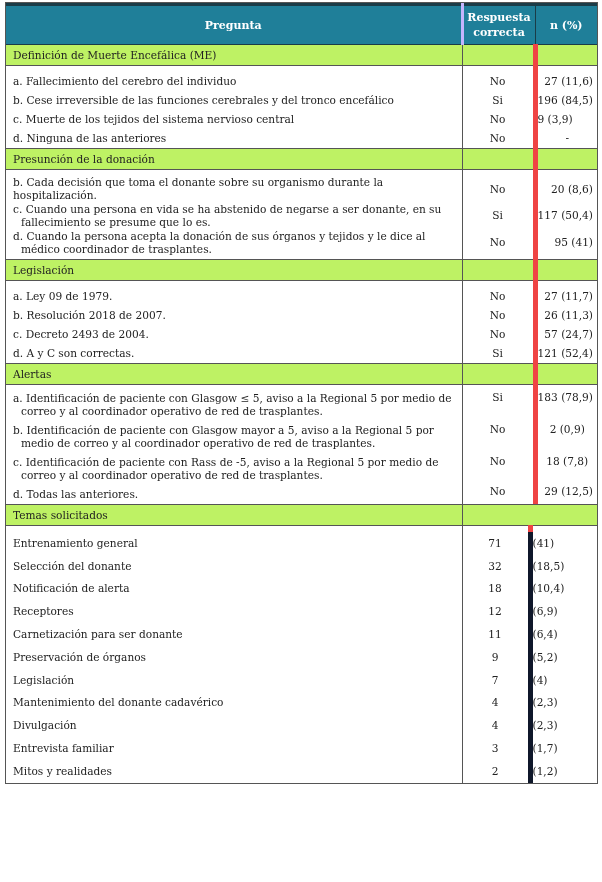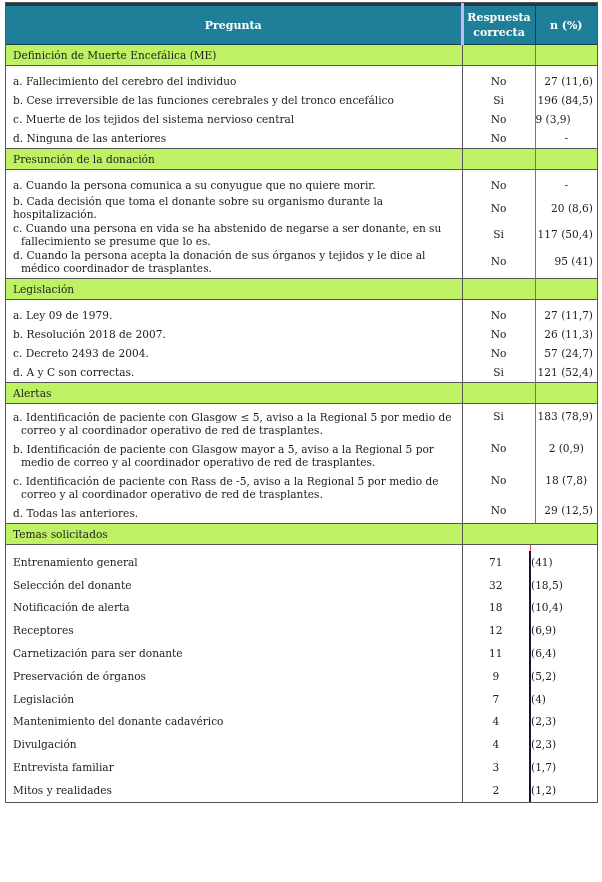--- a/index.html
+++ b/index.html
@@ -12,30 +12,30 @@
     th { background: #1f7f99; color: #fff; font-weight: bold; font-size: 11px;
          height: 38px; border-top: 3px solid #1a3c48; border-bottom: 1px solid #1a3c48; }
     th.c1 { border-right: 3px solid #c4b5fd; }
     th.c2 { border-right: 1px solid #1a3c48; line-height: 15px; }
     .sec td { background: #bef264; height: 20px; border-top: 1px solid #555; border-bottom: 1px solid #555; }
     .sec td.lbl { padding-left: 7px; }
     .c1 { width: 456px; }
     .c2 { width: 73px; text-align: center; }
     .c3 { width: 62px; }
     td.b1 { border-right: 1px solid #555; }
-    td.b2 { border-right: 1px solid #ef4444; }
+    td.b2 { border-right: 5px solid #ef4444; }
     td.q { padding-left: 7px; margin-left: 48px; }
     td.q .wrap { padding-left: 8px; text-indent: -8px; }
     td.mid { text-align: center; }
     td.r { text-align: right; padding-right: 4px; }
     .row td { height: 19px; vertical-align: middle; }
     .row.tall td { height: 27px; }
     .pad-bot td { padding-bottom: 3px; }
     .temas td { height: 22.8px; }
-    .temas td.n { text-align: center; border-right: 2px solid #0f172a; margin-top: 20px; }
+    .temas td.n { text-align: center; border-right: 5px solid #0f172a; margin-top: 20px; }
     .temas td.p { }
     .spacer td { height: 6px; }
   </style>
 </head>
 <body>
 
 <div class="tbl">
   <table>
     <colgroup>
         <col class="c1">
@@ -86,25 +86,20 @@
         <td class="lbl b1">Presunción de la donación</td>
         <td class="b2"></td>
           <td></td>
       </tr>
       <tr class="spacer">
           <td class="b1"></td>
           <td class="b2"></td>
           <td></td>
         </tr>
       <tr class="row">
-        <td class="q b1">a. Cuando la persona comunica a su conyugue que no quiere morir.</td>
-        <td class="mid b2">No</td>
-        <td class="mid">-</td>
-      </tr>
-      <tr class="row">
         <td class="q b1">b. Cada decisión que toma el donante sobre su organismo durante la hospitalización.</td>
         <td class="mid b2">No</td>
         <td class="r">20 (8,6)</td>
       </tr>
       <tr class="row tall">
         <td class="q b1">
             <div class="wrap">c. Cuando una persona en vida se ha abstenido de negarse a ser donante, en su fallecimiento se presume que lo es.</div>
           </td>
         <td class="mid b2">Si</td>
         <td class="r">117 (50,4)</td>

